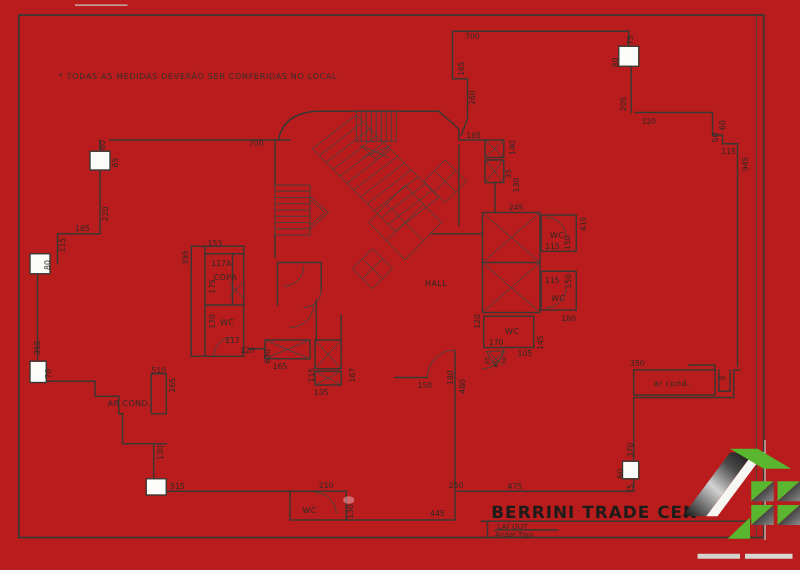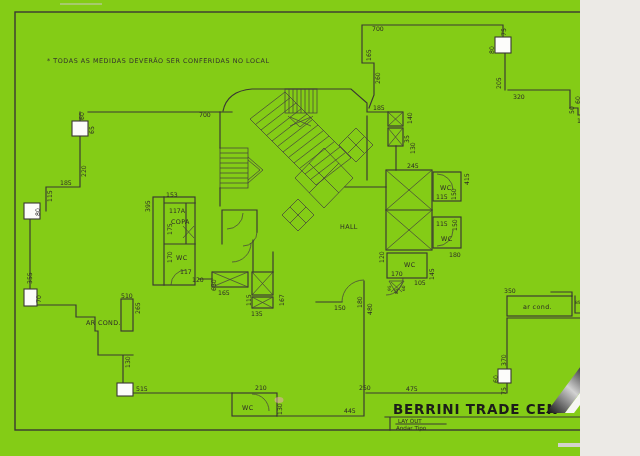--- a/index.html
+++ b/index.html
@@ -1,16 +1,16 @@
 <!DOCTYPE html>
 <html><head>
 <meta charset="utf-8">
 <style>
   html,body{margin:0;padding:0;background:#eceae6;}
-  #page{position:relative;width:580px;height:456px;background:#84cc16;overflow:hidden;}
+  #page{position:relative;width:640px;height:456px;background:#b91c1c;overflow:hidden;}
   svg{display:block;}
   .lbl{font-family:"DejaVu Sans",sans-serif;fill:#2d2b27;}
   .dim{font-size:6.2px;}
   .tiny{font-size:4.4px;}
   .room{font-size:6.4px;letter-spacing:.35px;}
   .note-text{font-family:"DejaVu Sans",sans-serif;font-size:6.4px;letter-spacing:.55px;fill:#33312d;}
   .title-text{font-family:"DejaVu Sans",sans-serif;font-size:13.5px;font-weight:bold;letter-spacing:.8px;fill:#1c1c1a;}
   .sub-text{font-family:"DejaVu Sans",sans-serif;font-size:5.6px;fill:#2d2b27;}
   .wall{stroke:#3a3833;stroke-width:1.15;fill:none;stroke-linecap:square;stroke-linejoin:miter;}
   .thin{stroke:#45433e;stroke-width:.75;fill:none;}

